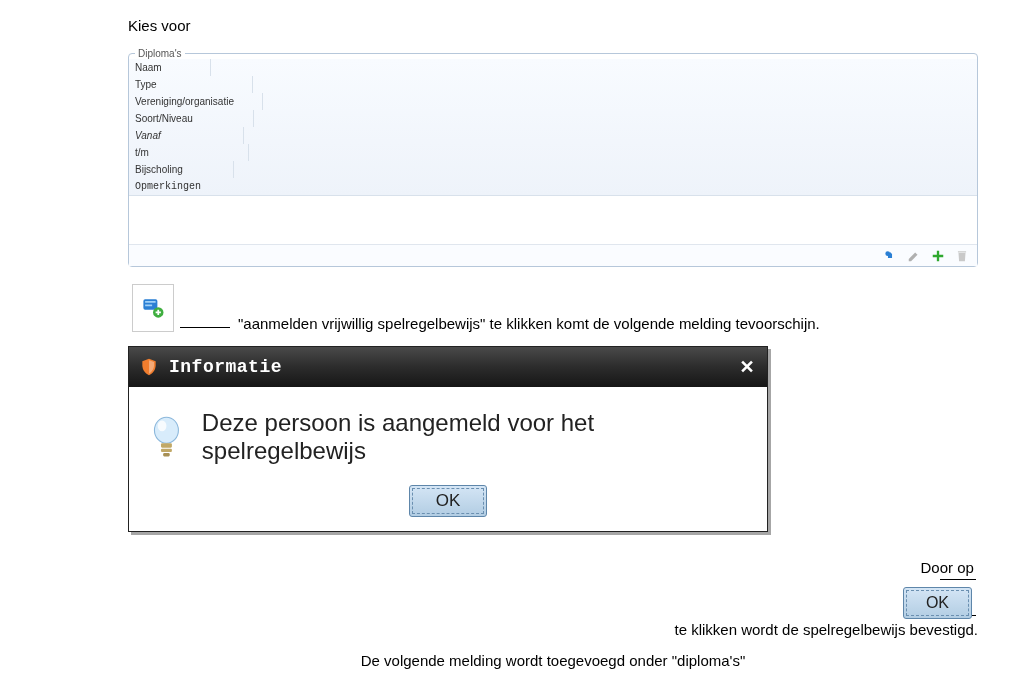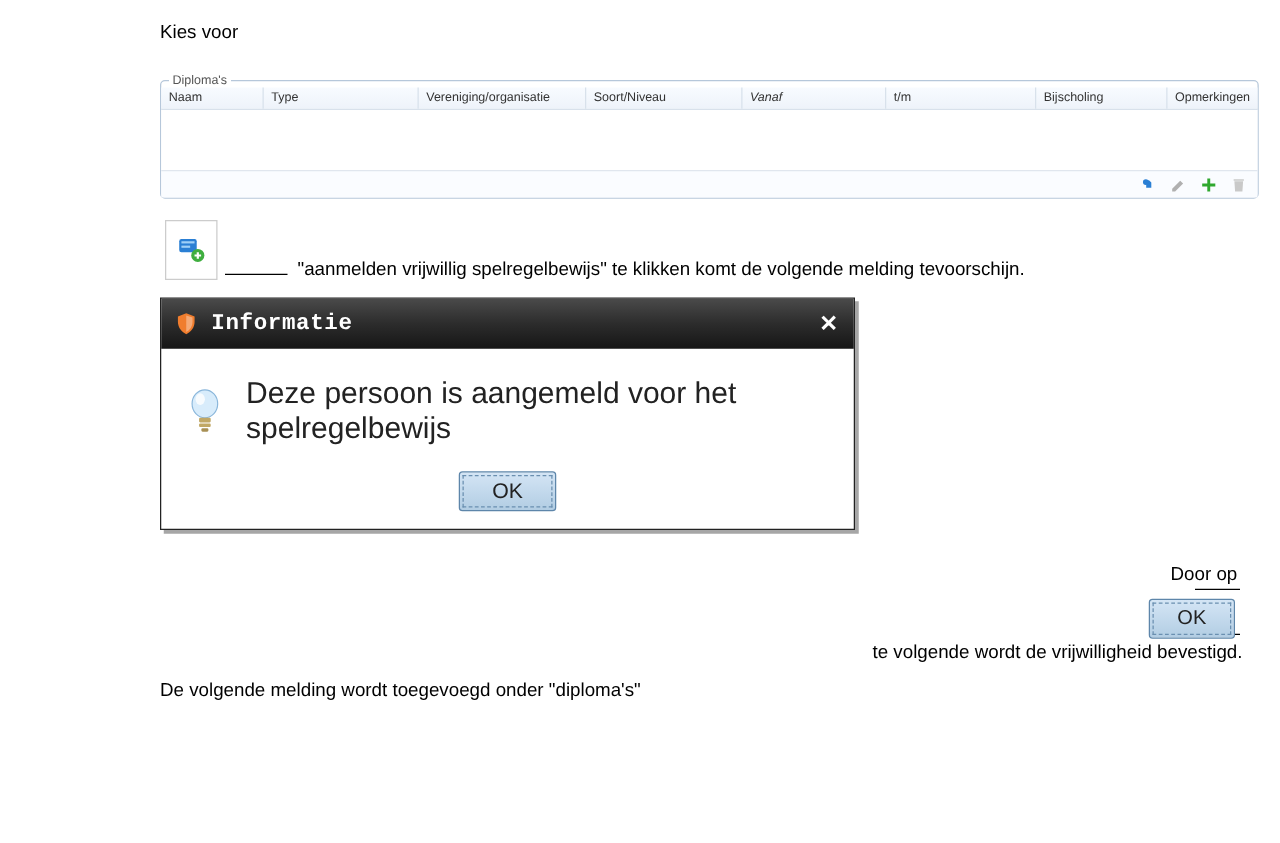--- a/index.html
+++ b/index.html
@@ -4,21 +4,21 @@
   <style>
     * { box-sizing: border-box; margin: 0; padding: 0; }
     body {
       font-family: Arial, Helvetica, sans-serif;
       font-size: 15px;
       color: #000;
       background: #fff;
       padding: 15px 0;
       width: 1024px;
     }
-    .content { padding-left: 128px; padding-right: 30px; }
+    .content { padding-left: 128px; padding-right: 46px; }
     .line {
       display: flex;
       align-items: flex-end;
       flex-wrap: wrap;
       margin-bottom: 8px;
       line-height: 1.5;
     }
     .txt { white-space: pre; }
 
     .tab-button {
@@ -33,57 +33,58 @@
       color: #333;
       border-radius: 2px;
       margin: 0 6px 2px 6px;
       position: relative;
       bottom: -2px;
     }
 
     .after-tab { margin-left: 3px; }
 
     
-    .diploma-panel-wrap { margin: 21px 0 15px 0; }
+    .diploma-panel-wrap { margin: 10px 0 15px 0; }
     fieldset.diploma-panel {
       border: 1px solid #b6c7da;
       border-radius: 4px;
       padding: 0;
       position: relative;
       background: #fff;
       width: 100%;
     }
     fieldset.diploma-panel legend {
       font-size: 10px;
       color: #555;
       padding: 0 3px;
       margin-left: 6px;
     }
     .table-header {
       display: flex;
       border-bottom: 1px solid #d8e1eb;
       background: linear-gradient(#f8fbff, #eef3fa);
       font-size: 10px;
       color: #333;
+      flex-direction: column;
     }
     .th {
       padding: 3px 6px;
       border-right: 1px solid #d8e1eb;
       white-space: nowrap;
       overflow: hidden;
     }
     .th:last-child { border-right: none; }
     .c0 { width: 82px; }
     .c1 { width: 124px; }
     .c2 { width: 134px; }
     .c3 { width: 125px; }
     .c4 { width: 115px; font-style: italic; }
     .c5 { width: 120px; }
     .c6 { width: 105px; }
-    .c7 { flex: 1; }
+    .c7 { flex: 1; font-family: Liberation Mono, monospace; }
     .table-body {
       height: 48px;
       background: #fff;
     }
     .panel-footer {
       display: flex;
       justify-content: flex-end;
       gap: 10px;
       padding: 4px 8px 3px 8px;
       border-top: 1px solid #e0e6ee;
@@ -114,21 +115,21 @@
     .underline-space {
       display: inline-block;
       width: 50px;
       border-bottom: 1.5px solid #000;
       margin: 0 2px 4px 2px;
     }
 
     
     .dialog-wrap { margin: 14px 0 25px 0; }
     .dialog {
-      width: 556px;
+      width: 640px;
       border: 1px solid #222;
       box-shadow: 3px 3px 0 rgba(0,0,0,0.35);
       background: #fff;
     }
     .dialog-title {
       height: 40px;
       background: linear-gradient(#4a4a4a, #2c2c2c 50%, #161616);
       color: #fff;
       display: flex;
       align-items: center;
@@ -181,21 +182,21 @@
       border: 1px solid #5e86aa;
       border-radius: 3px;
       outline: 1px dashed #6a8fb0;
       outline-offset: -4px;
       margin: 0 6px;
       position: relative; bottom: -4px;
     }
     .underline-gap {
       display:inline-block; width: 36px; border-bottom:1.2px solid #000; margin:0 2px 3px 2px;
     }
-    .para { margin: 6px 0; line-height: 1.5; }
+    .para { margin: 6px 0; line-height: 1.5; text-align: center; }
   </style>
 </head>
 <body>
 
 <div class="content">
 
   <div class="line">
     <span class="txt">Kies voor </span>
   </div>
 
@@ -288,18 +289,18 @@
         <button class="ok-button">OK</button>
       </div>
     </div>
   </div>
 
   <div class="line" style="margin-top:10px;flex-direction:column;">
     <span class="txt">Door op </span>
     <span class="underline-gap"></span>
     <span class="ok-button-inline">OK</span>
     <span class="underline-gap" style="width:4px;"></span>
-    <span class="txt"> te volgende wordt de vrijwilligheid bevestigd.</span>
+    <span class="txt"> te klikken wordt de spelregelbewijs bevestigd.</span>
   </div>
 
   <p class="para">De volgende melding wordt toegevoegd onder "diploma's"</p>
 
 </div>
 
 </body></html>

